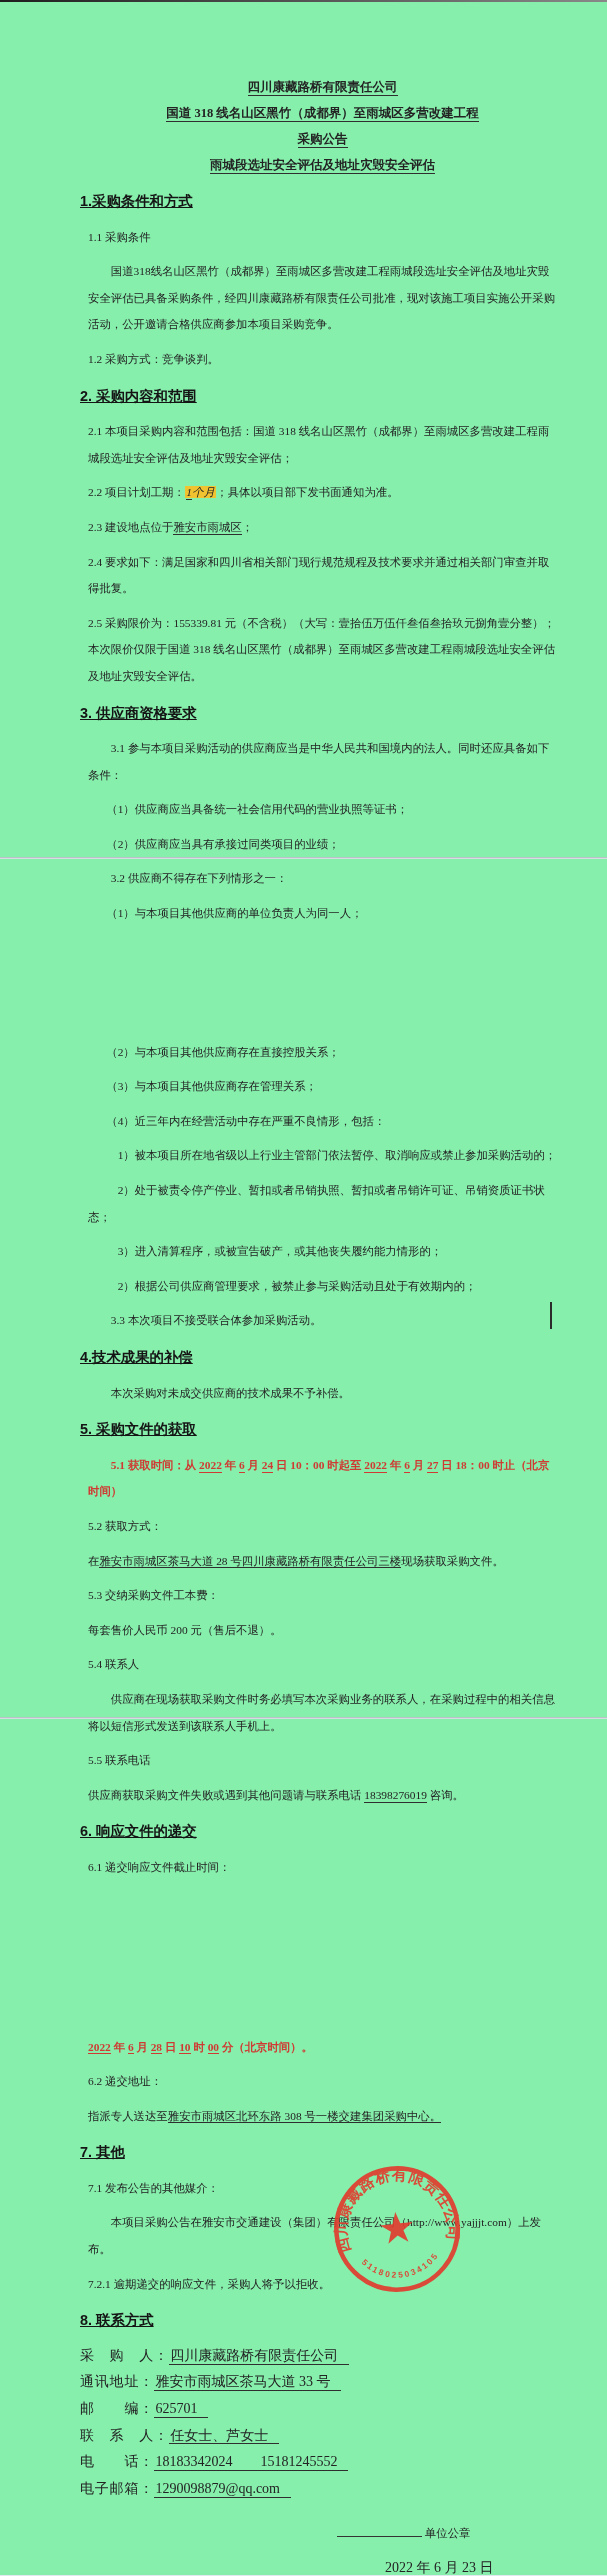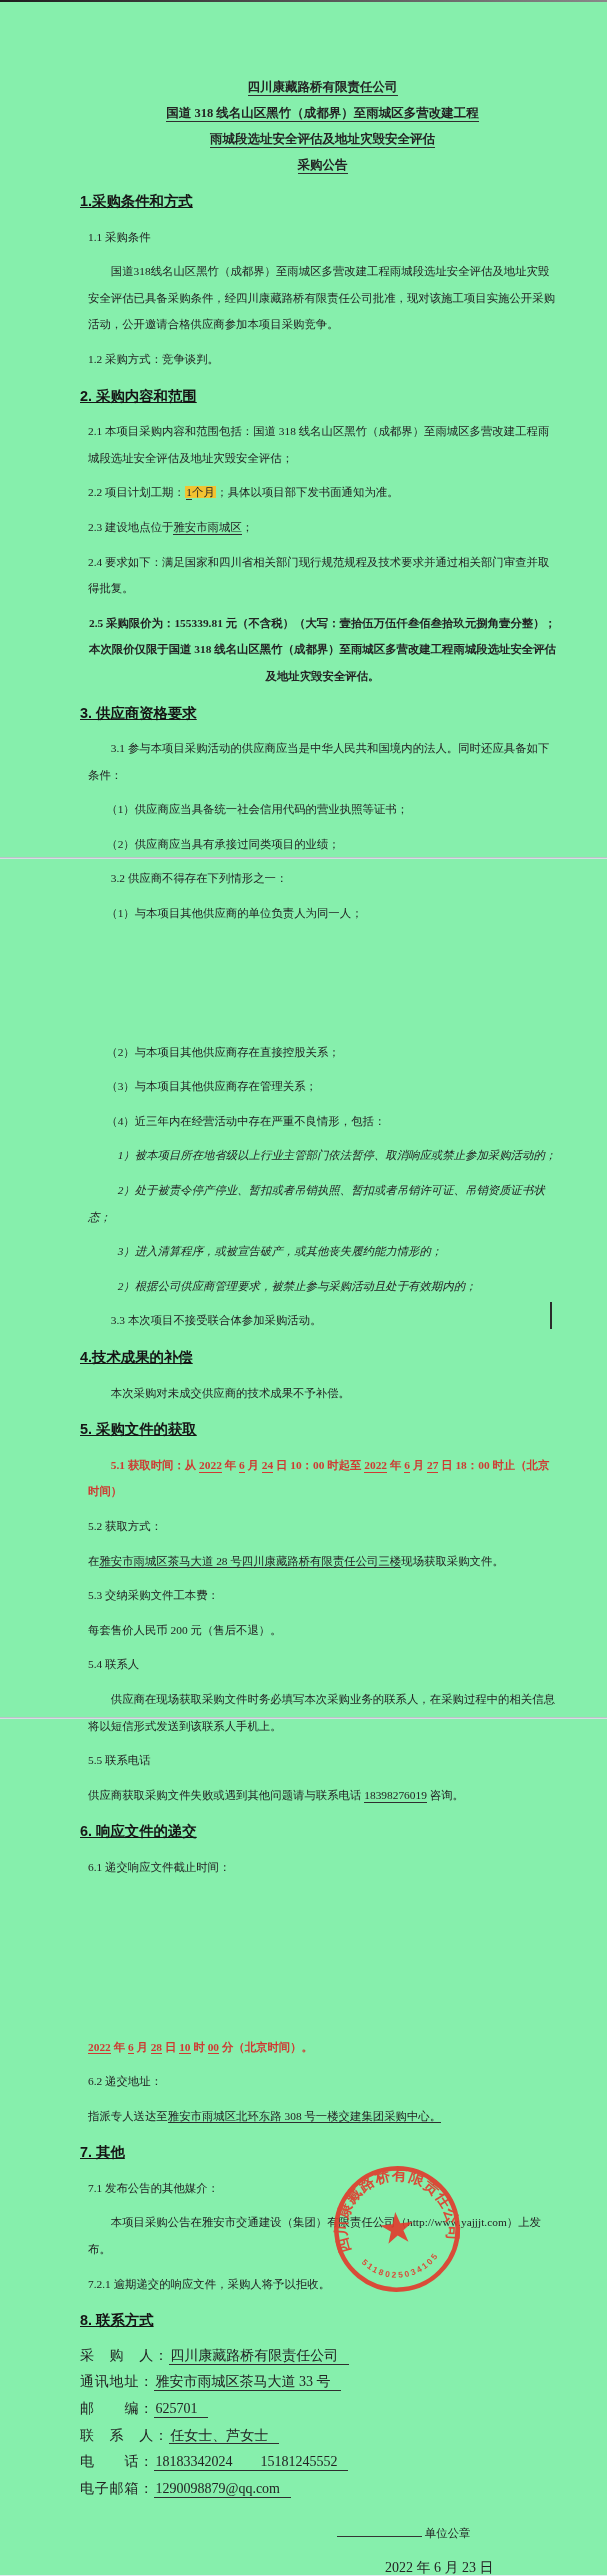--- a/index.html
+++ b/index.html
@@ -14,26 +14,26 @@
   .pbreak.b2{top:1717px;}
   .artifact-bar{position:absolute;left:550px;top:1302px;width:2.3px;height:27px;background:#2b2b2b;}
   .content{position:absolute;left:80px;right:50px;top:0;}
   .titleblock{padding-top:74px;text-align:center;font-weight:bold;font-size:12.5px;line-height:26px;}
   .tline{border-bottom:1.2px solid #2f2f2f;padding-bottom:0.8px;}
   p{margin:8px;font-size:11.4px;line-height:26.6px;}
   .h{font-family:"Liberation Sans","DejaVu Sans",sans-serif;font-size:14.4px;font-weight:bold;
      line-height:23px;margin:12px 0 10.6px;color:#151515;text-decoration:underline;}
   .ind{text-indent:2em;}
   .ind15{text-indent:1.6em;}
-  .ind25{text-indent:2.6em;font-style:italic;}
-  .bold{font-weight:bold;text-align:center;}
+  .ind25{text-indent:2.6em;}
+  .bold{font-weight:normal;}
   .u{border-bottom:1.2px solid #2f2f2f;padding-bottom:0.8px;}
   .red{color:#cf3a32;font-weight:bold;}
   .red .u{border-bottom-color:#cf3a32;}
-  .hl{background:#f2c331;padding:0 1.5px;}
+  .hl{background:#f2c331;padding:0 1.5px;font-style:italic;}
   .spacer1{height:96px;}
   .spacer2{height:137px;}
   .row{font-size:14px;line-height:26.6px;margin:0;}
   .row .lab{letter-spacing:0.8px;}
   .row .val{border-bottom:1.2px solid #2f2f2f;padding:0 10.6px 0.8px 1.5px;}
   .sealrow{margin:18px 0 0 257px;font-size:11.4px;line-height:26.6px;}
   .seal-underline{display:inline-block;width:85px;border-bottom:1.2px solid #333;height:10.6px;}
   .daterow{margin-left:305px;font-size:14px;line-height:26.6px;}
   .stamp{position:absolute;left:325px;top:2157px;opacity:0.9;}
 </style>
@@ -44,22 +44,22 @@
 
   <div class="pbreak b1"></div>
   <div class="pbreak b2"></div>
   <div class="artifact-bar"></div>
 
   <div class="content">
 
     <div class="titleblock">
       <div><span class="tline">四川康藏路桥有限责任公司</span></div>
       <div><span class="tline">国道 318 线名山区黑竹（成都界）至雨城区多营改建工程</span></div>
+      <div><span class="tline">采购公告</span></div>
       <div><span class="tline">雨城段选址安全评估及地址灾毁安全评估</span></div>
-      <div><span class="tline">采购公告</span></div>
     </div>
 
     <p class="h">1.采购条件和方式</p>
     <p>1.1 采购条件</p>
     <p class="ind">国道318线名山区黑竹（成都界）至雨城区多营改建工程雨城段选址安全评估及地址灾毁安全评估已具备采购条件，经四川康藏路桥有限责任公司批准，现对该施工项目实施公开采购活动，公开邀请合格供应商参加本项目采购竞争。</p>
     <p>1.2 采购方式：竞争谈判。</p>
 
     <p class="h">2. 采购内容和范围</p>
     <p>2.1 本项目采购内容和范围包括：国道 318 线名山区黑竹（成都界）至雨城区多营改建工程雨城段选址安全评估及地址灾毁安全评估；</p>
     <p>

